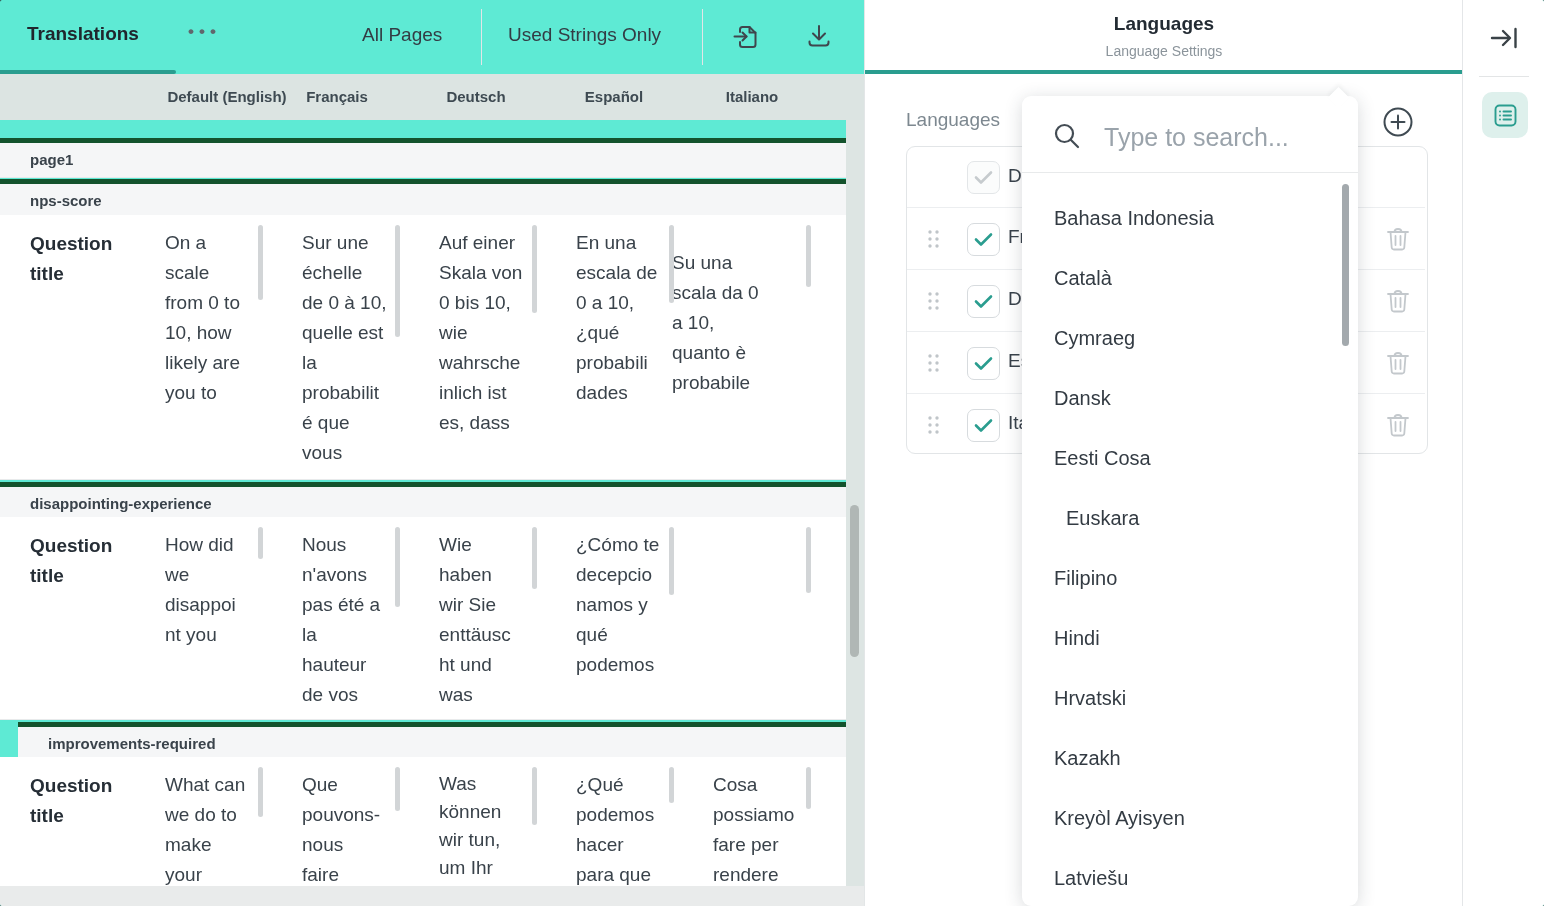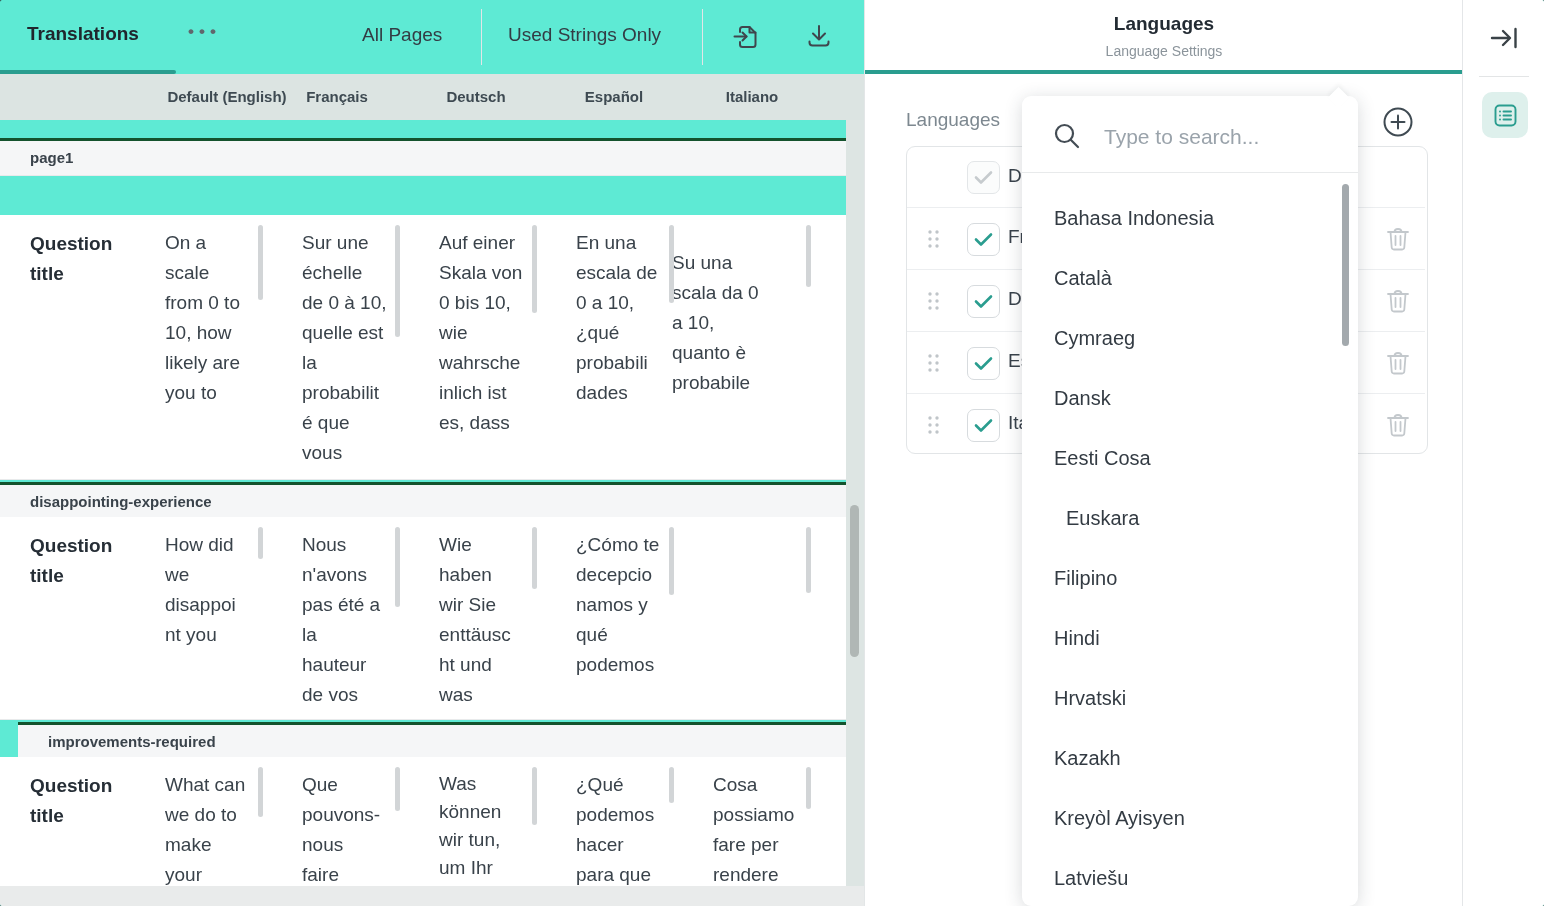--- a/index.html
+++ b/index.html
@@ -10,21 +10,21 @@
   .tab-label{left:27px;top:23px;font-size:19px;font-weight:700;color:#20262d;}
   .tab-underline{left:0;top:70px;width:176px;height:4px;background:var(--accent);border-radius:0 3px 3px 0;}
   .dots{left:188px;top:22px;font-size:17px;letter-spacing:5px;color:#60676d;font-weight:700;}
   .hdr-item{top:24px;font-size:19px;color:#333c44;}
   .vdiv{top:9px;width:1px;height:56px;background:#e3e5e7;}
   .icon-btn{top:20px;width:32px;height:32px;cursor:pointer;}
   
   .col-band{left:0;top:74px;width:864px;height:46px;background:#dce4e2;}
   .colh{top:88px;font-size:15px;font-weight:700;color:#3e4a52;text-align:center;}
   
-  .sec{left:0;width:846px;height:34px;background:#f5f6f7;border-top:3px solid #14532d;border-bottom:1px solid #e8eaeb;}
+  .sec{left:0;width:846px;height:34px;background:#f5f6f7;border-top:5px solid #14532d;border-bottom:1px solid #e8eaeb;}
   .sec span{position:absolute;left:30px;top:8px;font-size:15px;font-weight:700;color:#3a434b;}
   .trow{left:0;width:846px;background:#fff;border-bottom:1px solid #e8eaeb;}
   .rowlabel{left:30px;width:120px;font-size:19px;line-height:30px;font-weight:700;color:#262e36;}
   .cell{width:106px;font-size:19px;line-height:30px;color:#39424a;white-space:pre-line;}
   .cell.lh28{line-height:28px;}
   .mini-sb{width:5px;border-radius:3px;background:#d2d5d7;}
   .lp-track{left:846px;top:120px;width:18px;height:766px;background:#dde5e3;}
   .lp-thumb{left:850px;top:505px;width:9px;height:152px;background:#b0b7b5;border-radius:5px;}
   .hstrip{left:0;top:886px;width:864px;height:20px;background:#e9ebeb;}
   
@@ -40,21 +40,21 @@
   .cbox{position:absolute;left:60px;top:15px;width:31px;height:31px;border:1.5px solid #d7dbde;border-radius:7px;background:#fff;}
   .cbox.dis{background:#fbfcfc;border-color:#e3e6e8;}
   .lname{position:absolute;left:101px;top:18px;font-size:19px;color:#39424b;white-space:nowrap;}
   .trash{position:absolute;left:478px;top:17px;}
   
   .dropdown{left:1022px;top:96px;width:336px;height:810px;background:#fff;border-radius:9px;
     box-shadow:0 3px 18px rgba(40,50,60,.18);z-index:30;}
   .dd-notch{position:absolute;right:12px;top:-6px;width:15px;height:15px;background:#fff;transform:rotate(45deg);box-shadow:-2px -2px 4px rgba(40,50,60,.05);}
   .dd-search-icon{position:absolute;left:30px;top:25px;}
   .dd-input{position:absolute;left:80px;top:22px;width:220px;height:36px;border:none;outline:none;
-    font-family:"Liberation Sans",sans-serif;font-size:21px;color:#333b43;background:transparent;}
+    font-family:"Liberation Sans",sans-serif;font-size:25px;color:#333b43;background:transparent;}
   .dd-input::placeholder{color:#9aa3ab;}
   .dd-div{position:absolute;left:0;top:76px;width:336px;height:1px;background:#e8eaeb;}
   .dd-list{position:absolute;left:0;top:92px;width:336px;}
   .dd-item{position:absolute;left:0;width:320px;height:60px;display:flex;align-items:center;
     padding-left:32px;box-sizing:border-box;font-size:20px;color:#333b43;cursor:pointer;}
   .dd-thumb{position:absolute;left:320px;top:88px;width:7px;height:162px;background:#a3a9ad;border-radius:4px;}
   
   .rtoolbar{left:1462px;top:0;width:82px;height:906px;border-left:1px solid #e4e6e8;background:#fff;}
   .tb-div{position:absolute;left:16px;top:76px;width:50px;height:1px;background:#e3e5e6;}
   .tb-listbtn{position:absolute;left:19px;top:92px;width:46px;height:46px;background:#def0ec;border-radius:10px;
@@ -95,20 +95,23 @@
     <div class="abs colh" style="left:142px;width:170px;">Default (English)</div>
     <div class="abs colh" style="left:277px;width:120px;">Français</div>
     <div class="abs colh" style="left:416px;width:120px;">Deutsch</div>
     <div class="abs colh" style="left:554px;width:120px;">Español</div>
     <div class="abs colh" style="left:692px;width:120px;">Italiano</div>
 
     <div class="abs sec" style="top:138px;">
       <span>page1</span>
     </div>
 
+    <div class="abs sec" style="top:179px;">
+      <span>nps-score</span>
+    </div>
 
     <div class="abs trow" style="top:215px;height:264px;">
       <div class="abs rowlabel" style="top:14px;">Question title</div>
       <div class="abs cell" style="left:165px;top:13px;">On a
 scale
 from 0 to
 10, how
 likely are
 you to</div>
       <div class="abs cell" style="left:302px;top:13px;">Sur une

